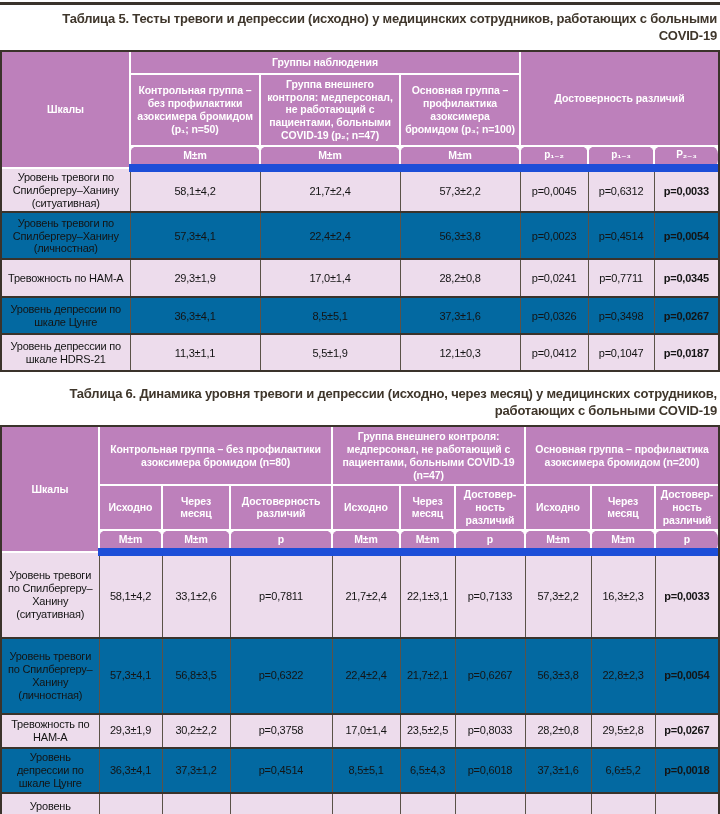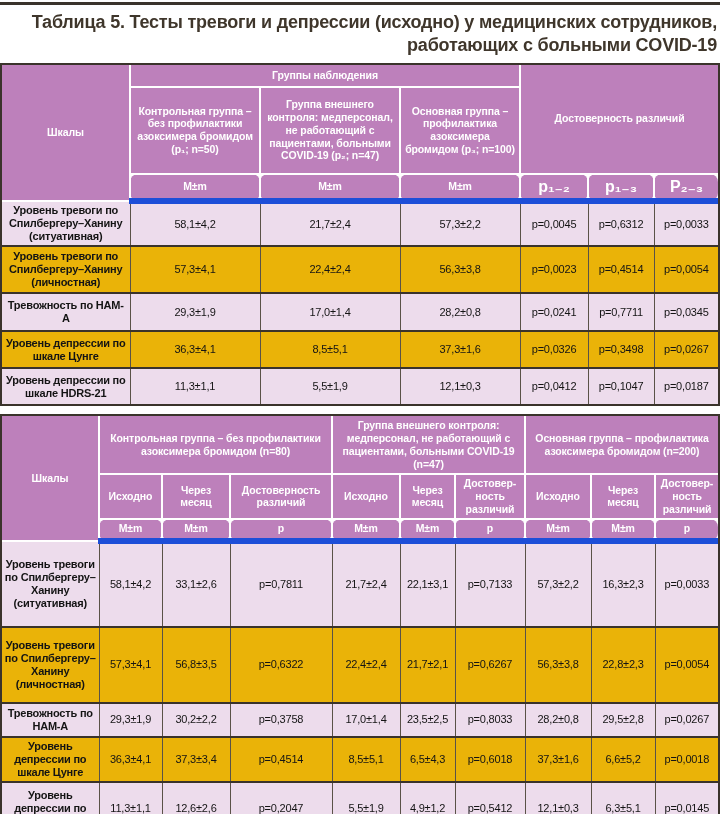--- a/index.html
+++ b/index.html
@@ -18,21 +18,21 @@
   }
   .top-rule {
     margin-top: 2px;
     height: 3px;
     background: #3a332b;
     width: 100%;
   }
   .tbl-title {
     text-align: right;
     font-weight: bold;
-    font-size: 18px;
+    font-size: 13px;
     line-height: 1.3;
     color: #3f362b;
     padding: 6px 3px 5px 30px;
     letter-spacing: -0.2px;
   }
   .tbl-wrap {
     border: 2px solid #3a332b;
     width: 716px;
     box-sizing: content-box;
   }
@@ -49,40 +49,40 @@
     line-height: 1.22;
     border: 2px solid #ffffff;
     padding: 2px 3px;
     vertical-align: middle;
     text-align: center;
     letter-spacing: -0.1px;
   }
   thead tr:first-child th { border-top: none; }
   th:first-child { border-left: none; }
   th:last-child { border-right: none; }
-  thead tr.last-head th { border-bottom: 6px solid #1d4ed8; border-radius: 8px; }
+  thead tr.last-head th { border-bottom: 8px solid #1d4ed8; border-radius: 8px; }
   td {
     font-size: 11px;
     line-height: 1.18;
     color: #141414;
     text-align: center;
     vertical-align: middle;
     padding: 2px 2px;
     border-left: 1px solid #5a5248;
     border-right: 1px solid #5a5248;
     border-top: 2px solid #3a332b;
     letter-spacing: -0.2px;
   }
-  td:first-child { border-left: none; font-weight: bold; }
-  td:last-child { border-right: none; }
+  td:first-child { border-left: none; }
+  td:last-child { border-right: none; font-weight: bold; }
   tbody tr:first-child td { border-top: none; }
   tr.pink td { background: #eddcec; }
-  tr.gray td { background: #eab308; }
+  tr.gray td { background: #0369a1; }
   .gap { height: 8px; }
-  .sub { font-size: 16px; }
+  .sub { font-size: 10px; }
 </style>
 </head>
 <body>
 
 <div class="page">
 
   <div class="top-rule"></div>
 
   <div class="tbl-title">Таблица 5. Тесты тревоги и депрессии (исходно) у медицинских сотрудников, работающих с больными COVID-19</div>
 
@@ -96,21 +96,21 @@
           <col style="width:68px">
           <col style="width:66px">
           <col style="width:64px">
       </colgroup>
       <thead>
         <tr style="height:22px">
           <th rowspan="3">Шкалы</th>
           <th colspan="3">Группы наблюдения</th>
           <th colspan="3" rowspan="2">Достоверность различий</th>
         </tr>
-        <tr style="height:87px">
+        <tr style="height:72px">
           <th>Контрольная группа – без профилактики азоксимера бромидом (р₁; n=50)</th>
           <th>Группа внешнего контроля: медперсонал, не работающий с пациентами, больными COVID-19 (р₂; n=47)</th>
           <th>Основная группа – профилактика азоксимера бромидом (р₃; n=100)</th>
         </tr>
         <tr class="last-head" style="height:18px">
           <th>М±m</th>
           <th>М±m</th>
           <th>М±m</th>
           <th class="sub">р₁₋₂</th>
           <th class="sub">р₁₋₃</th>
@@ -162,20 +162,21 @@
             <td>р=0,0412</td>
             <td>р=0,1047</td>
             <td>р=0,0187</td>
           </tr>
         </tbody>
     </table>
   </div>
 
   <div class="gap"></div>
 
+  <div class="tbl-title">Таблица 6. Динамика уровня тревоги и депрессии (исходно, через месяц) у медицинских сотрудников, работающих с больными COVID-19</div>
 
   <div class="tbl-wrap">
     <table>
       <colgroup>
         <col style="width:97px">
           <col style="width:63px">
           <col style="width:68px">
           <col style="width:102px">
         <col style="width:68px">
           <col style="width:55px">
@@ -247,21 +248,21 @@
             <td>17,0±1,4</td>
             <td>23,5±2,5</td>
             <td>р=0,8033</td>
             <td>28,2±0,8</td>
             <td>29,5±2,8</td>
             <td>р=0,0267</td>
           </tr>
           <tr class="gray" style="height: 44px;">
             <td>Уровень депрессии по шкале Цунге</td>
             <td>36,3±4,1</td>
-            <td>37,3±3,4</td>
+            <td>37,3±1,2</td>
             <td>р=0,4514</td>
             <td>8,5±5,1</td>
             <td>6,5±4,3</td>
             <td>р=0,6018</td>
             <td>37,3±1,6</td>
             <td>6,6±5,2</td>
             <td>р=0,0018</td>
           </tr>
           <tr class="pink" style="height: 52px;">
             <td>Уровень депрессии по шкале HDRS-21</td>

